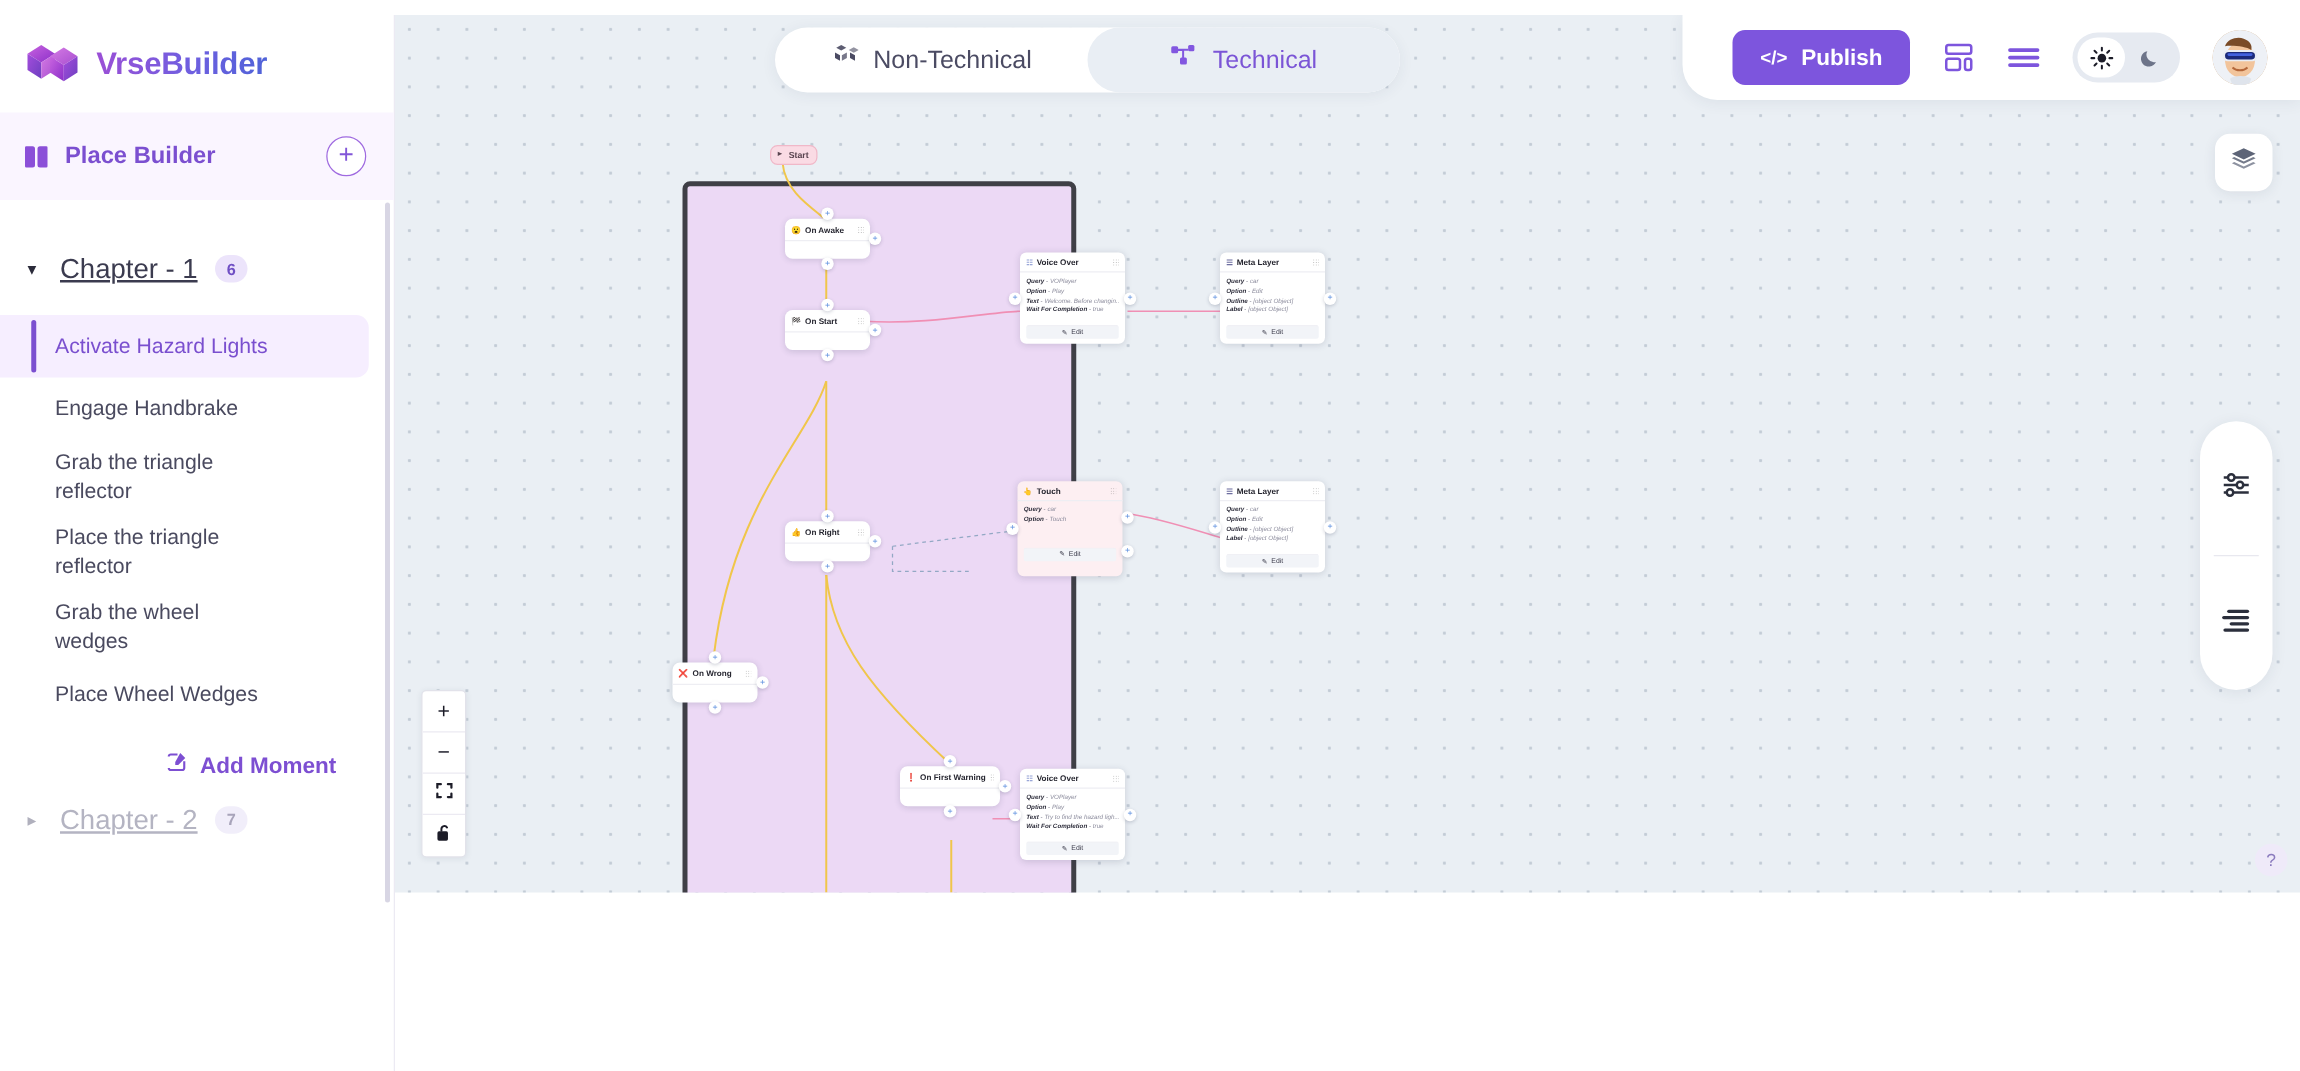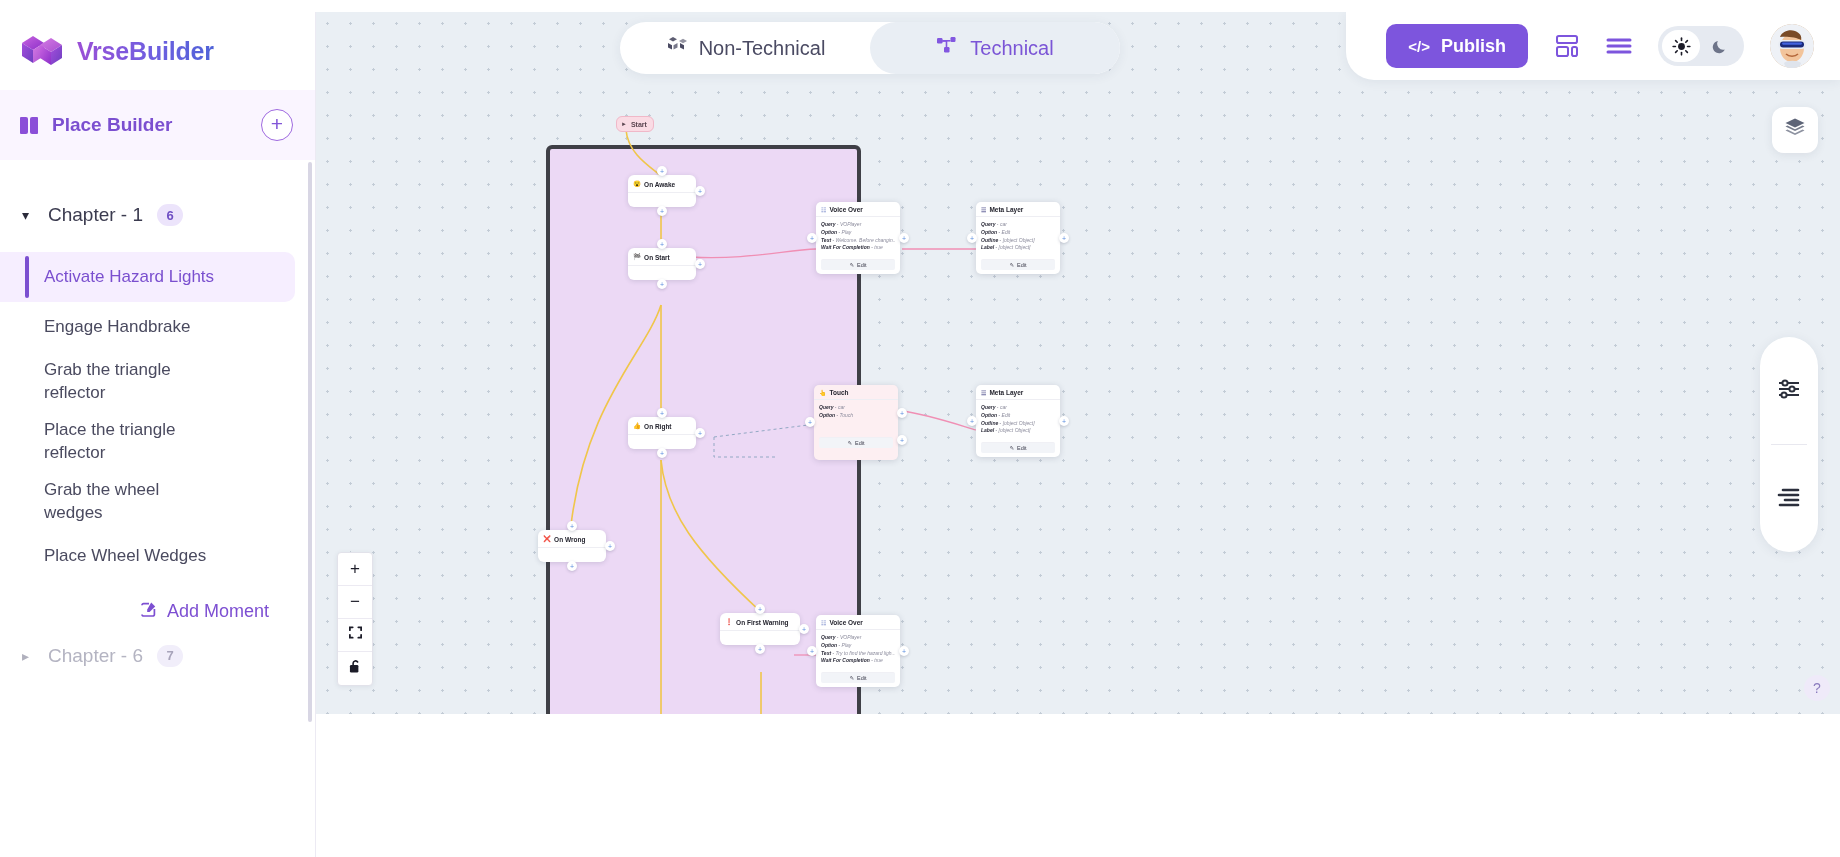--- a/index.html
+++ b/index.html
@@ -49,21 +49,21 @@
   }
 
   .chapter-row {
     display: flex; align-items: center; gap: 14px;
     padding: 0 0 0 22px; height: 46px; cursor: pointer;
   }
   .chapter-row.ch1 { margin-top: 32px; }
   .chapter-row.ch2 { margin-top: 10px; }
   .chev { font-size: 14px; color: #2b2b3a; width: 12px; }
   .chev.closed { color: #b0b0bd; }
-  .chapter-name { font-size: 19px; color: #3b3b4f; }
+  .chapter-name { font-size: 22px; color: #3b3b4f; text-decoration: underline; }
   .chapter-row.ch2 .chapter-name { color: #b4b4c2; }
   .chapter-badge {
     min-width: 26px; height: 22px; padding: 0 8px; border-radius: 11px;
     background: #ece4fb; color: #6f4fc4; font-size: 13px; font-weight: bold;
     display: flex; align-items: center; justify-content: center;
   }
   .chapter-row.ch2 .chapter-badge { background: #f1eefa; color: #a8a4ba; }
 
   .moments { margin-top: 14px; }
   .moment {
@@ -73,22 +73,22 @@
   }
   .moment.active {
     background: #f6eeff; color: #7a4fcf; border-radius: 0 10px 10px 0;
     margin-right: 20px;
   }
   .moment.active::before {
     content: ""; position: absolute; left: 25px; top: 4px; bottom: 4px;
     width: 4px; border-radius: 3px; background: #7b4fd0;
   }
   .add-moment {
-    display: flex; align-items: center; justify-content: flex-end; gap: 9px;
-    padding: 18px 46px 0 0; font-size: 18px; font-weight: normal; color: #7d4fd2;
+    display: flex; align-items: flex-end; justify-content: flex-end; gap: 9px;
+    padding: 18px 46px 0 0; font-size: 18px; font-weight: bold; color: #7d4fd2;
     cursor: pointer;
   }
   .scroll-track {
     position: absolute; left: 308px; top: 150px; width: 4px; height: 560px;
     background: #d8d6e4; border-radius: 3px;
   }
 
   
   .canvas {
     position: relative; flex: 1; height: 702px; background: #eaeff4;
@@ -320,21 +320,21 @@
           <path d="M2 5.2A1.6 1.6 0 013.6 3.6H9"></path>
             <path d="M14.4 9v5.4a1.6 1.6 0 01-1.6 1.6H3.6A1.6 1.6 0 012 14.4"></path>
           <path d="M11.2 2.4l4 4-5.6 5.6H7.2v-2.4z" fill="#7d4fd2" stroke="none"></path>
         </svg>
       </span>
       <span>Add Moment</span>
     </div>
 
     <div class="chapter-row ch2">
       <span class="chev closed">▸</span>
-      <span class="chapter-name">Chapter - 6</span>
+      <span class="chapter-name">Chapter - 2</span>
       <span class="chapter-badge">7</span>
     </div>
 
     <div class="scroll-track"></div>
   </aside>
 
   <main class="canvas">
 
     <div class="graph">
 

